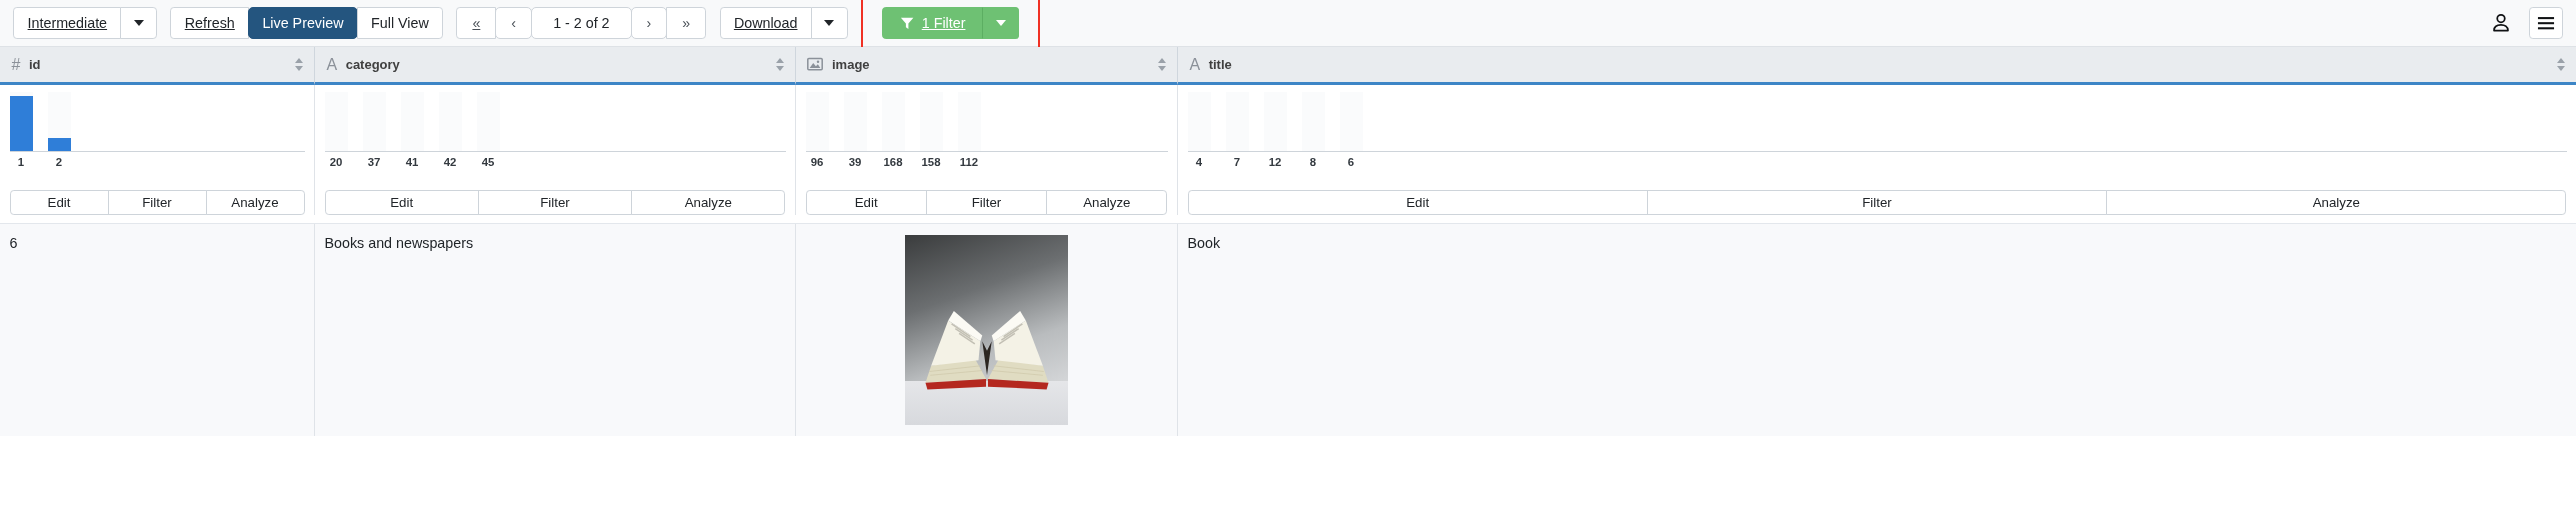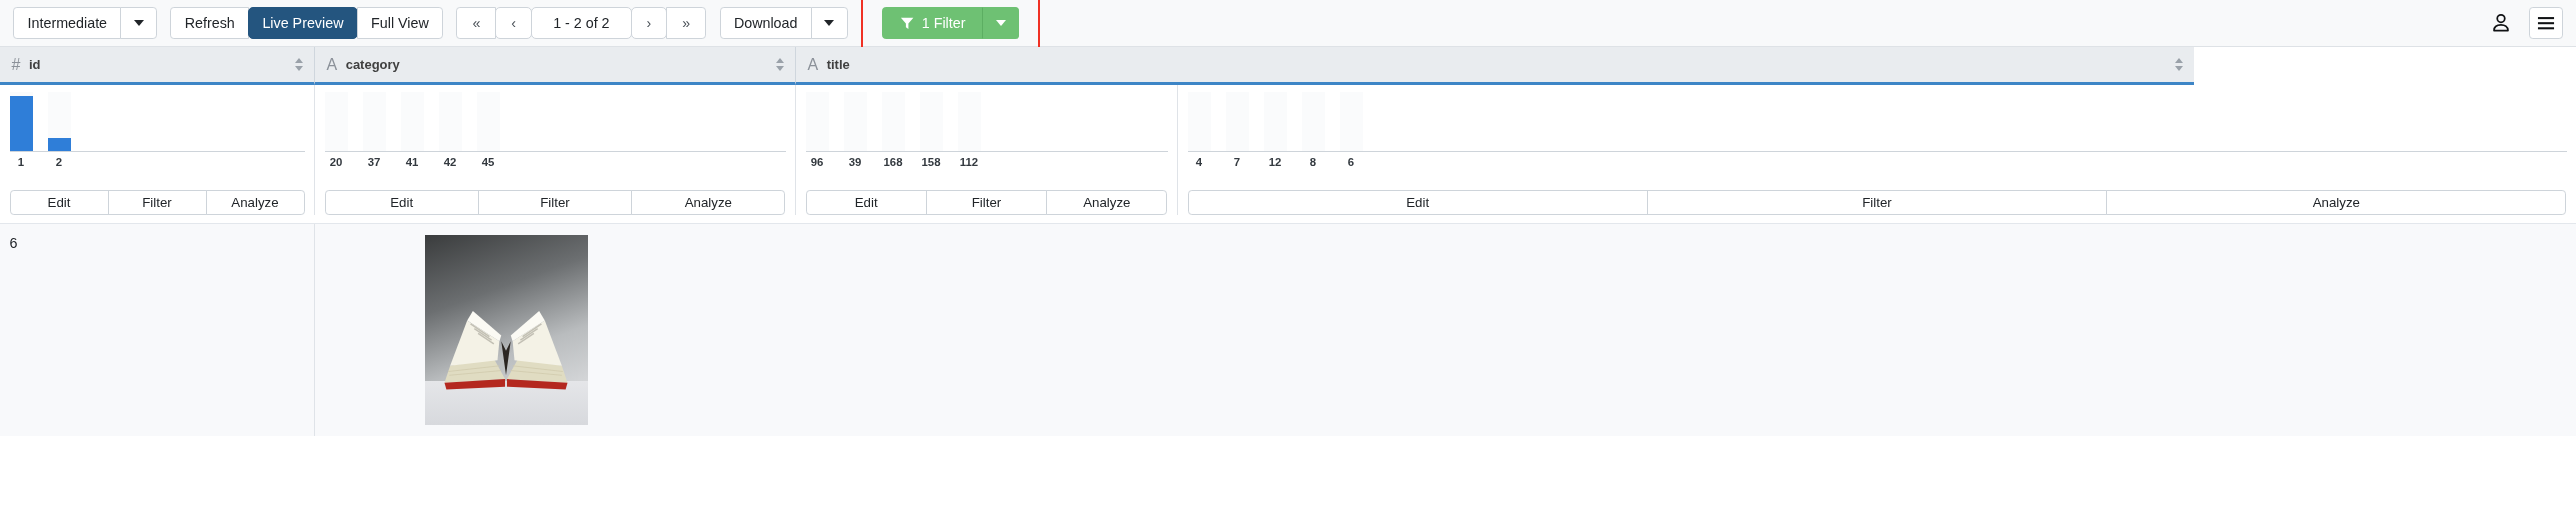--- a/index.html
+++ b/index.html
@@ -33,21 +33,21 @@
     line-height: 1;
     display: flex;
     align-items: center;
     justify-content: center;
     padding: 0 13.3px;
     cursor: pointer;
     white-space: nowrap;
     user-select: none;
   }
   .btn-group > .btn { border-radius: 5px; margin-left: -1px; }
-  .btn-group > .btn:first-child { border-radius: 3.8px 0 0 3.8px; margin-left: 0; }
+  .btn-group > .btn:first-child { border-radius: 3.8px 0 0 3.8px; margin-left: 0; text-decoration: underline; }
   .btn-group > .btn:last-child { border-radius: 0 3.8px 3.8px 0; }
   .btn-group > .btn:only-child { border-radius: 3.8px; }
 
   .btn.caret-btn { padding: 0 12.4px; }
   .caret {
     width: 0; height: 0;
     border-left: 5.7px solid transparent;
     border-right: 5.7px solid transparent;
     border-top: 6.7px solid #212529;
   }
@@ -372,20 +372,34 @@
 
   <div class="hdr w-cat">
     <span class="hdr-type">A</span>
     <span class="hdr-name">category</span>
     <span class="sort-icon">
       <span class="up"></span>
         <span class="down"></span>
     </span>
   </div>
 
+  <div class="hdr w-img">
+    <span class="hdr-type">
+      <svg width="16" height="14.3" viewBox="0 0 18 16">
+        <rect x="0.9" y="1.6" width="16.2" height="12.8" rx="1.2" fill="none" stroke="#8b9199" stroke-width="1.7"></rect>
+        <path d="M3 12.2 L7 6.8 L10 10.4 L12.2 8 L15 12.2 Z" fill="#8b9199"></path>
+        <circle cx="12.4" cy="5.2" r="1.4" fill="#8b9199"></circle>
+      </svg>
+    </span>
+    <span class="hdr-name">image</span>
+    <span class="sort-icon">
+      <span class="up"></span>
+        <span class="down"></span>
+    </span>
+  </div>
 
   <div class="hdr w-title">
     <span class="hdr-type">A</span>
     <span class="hdr-name">title</span>
     <span class="sort-icon">
       <span class="up"></span>
         <span class="down"></span>
     </span>
   </div>
 </div>
@@ -528,20 +542,21 @@
     <div class="act-group">
       <div class="act-btn">Edit</div>
       <div class="act-btn">Filter</div>
       <div class="act-btn">Analyze</div>
     </div>
   </div>
 </div>
 
 <div class="data-row">
   <div class="data-cell w-id">6</div>
+  <div class="data-cell w-cat">Books and newspapers</div>
   <div class="data-cell w-img cell-center">
     <div class="book-thumb">
       <div class="book-floor"></div>
       <div class="bk">
         <svg width="135" height="106" viewBox="0 0 142 112">
 
           <path d="M6 96 L12 78 L58 70 L70 92 Z" fill="#e0dcc2"></path>
           <path d="M6 96 L70 92 L70 100 L8 103 Z" fill="#b4281f"></path>
           <path d="M12 78 L30 30 L64 52 L62 72 Z" fill="#f4f2e6"></path>
           <path d="M30 30 L36 20 L66 46 L64 52 Z" fill="#fbfaf4"></path>
@@ -565,14 +580,15 @@
           <g stroke="#cfc9ab" stroke-width="1" opacity="0.8">
             <path d="M10 84 L64 78" fill="none"></path>
             <path d="M11 88 L66 83" fill="none"></path>
             <path d="M131 84 L78 78" fill="none"></path>
             <path d="M130 88 L76 83" fill="none"></path>
           </g>
         </svg>
       </div>
     </div>
   </div>
+  <div class="data-cell w-title">Book</div>
 </div>
 
 
 </body></html>

